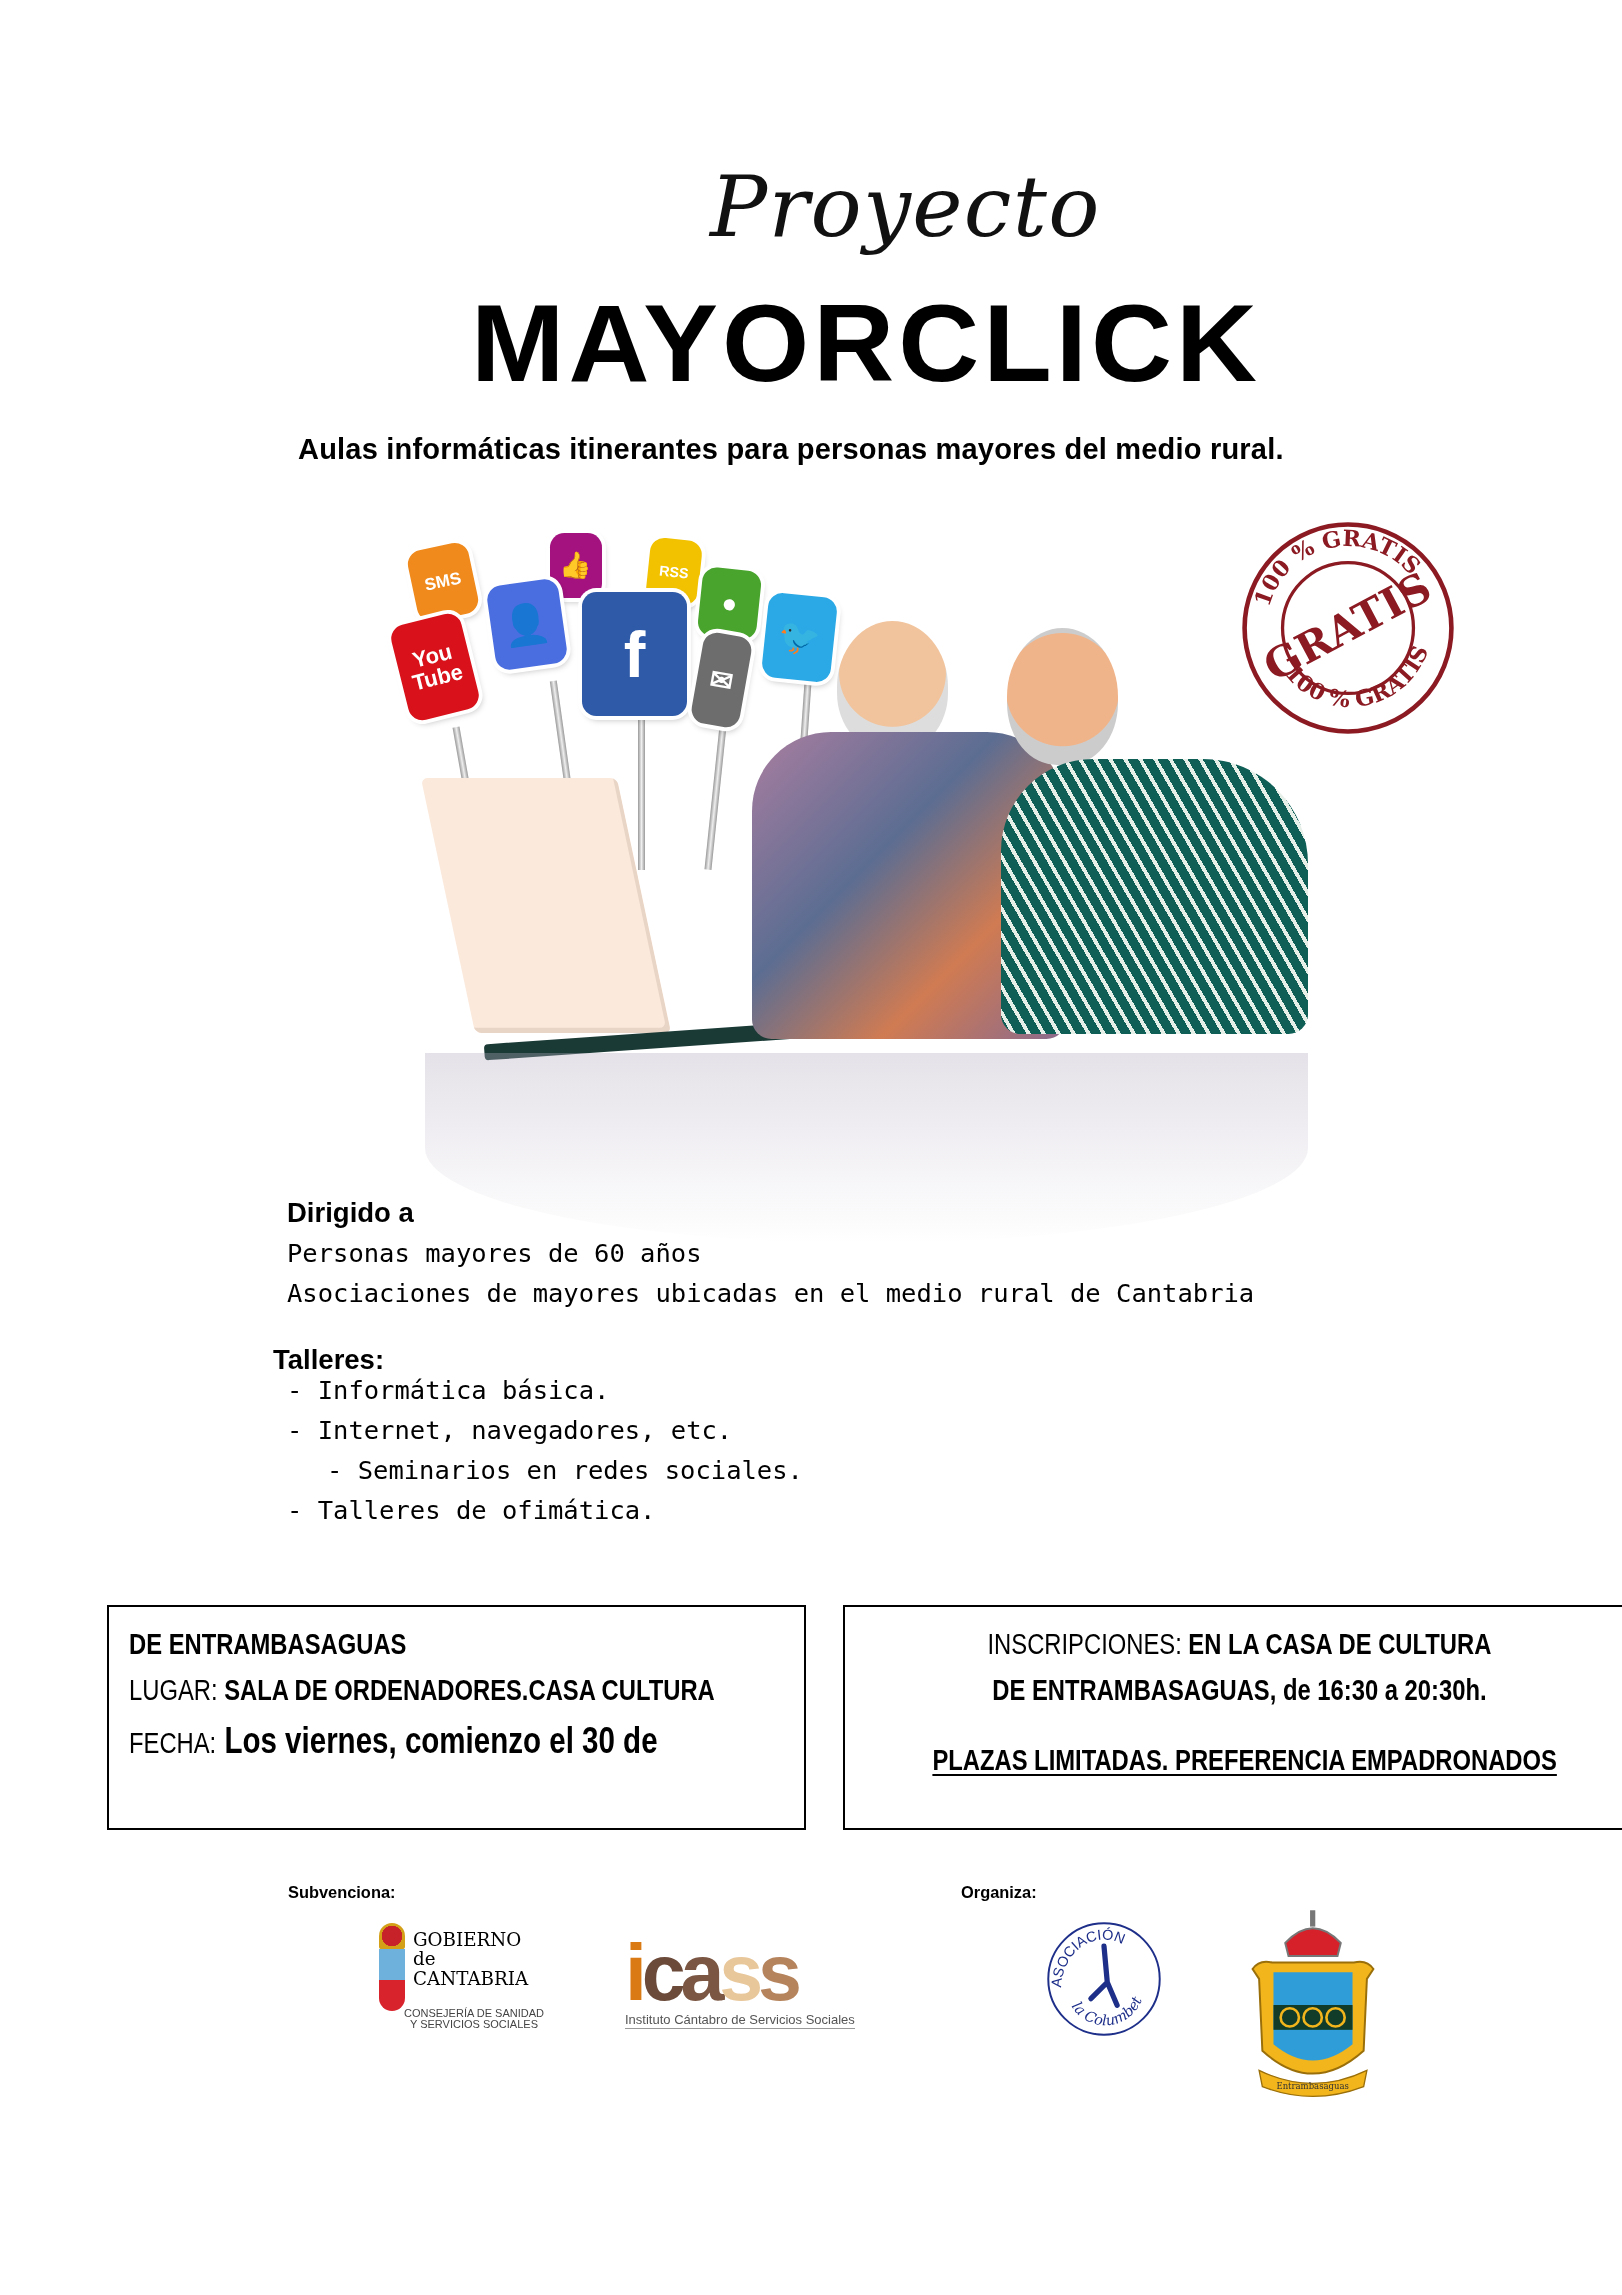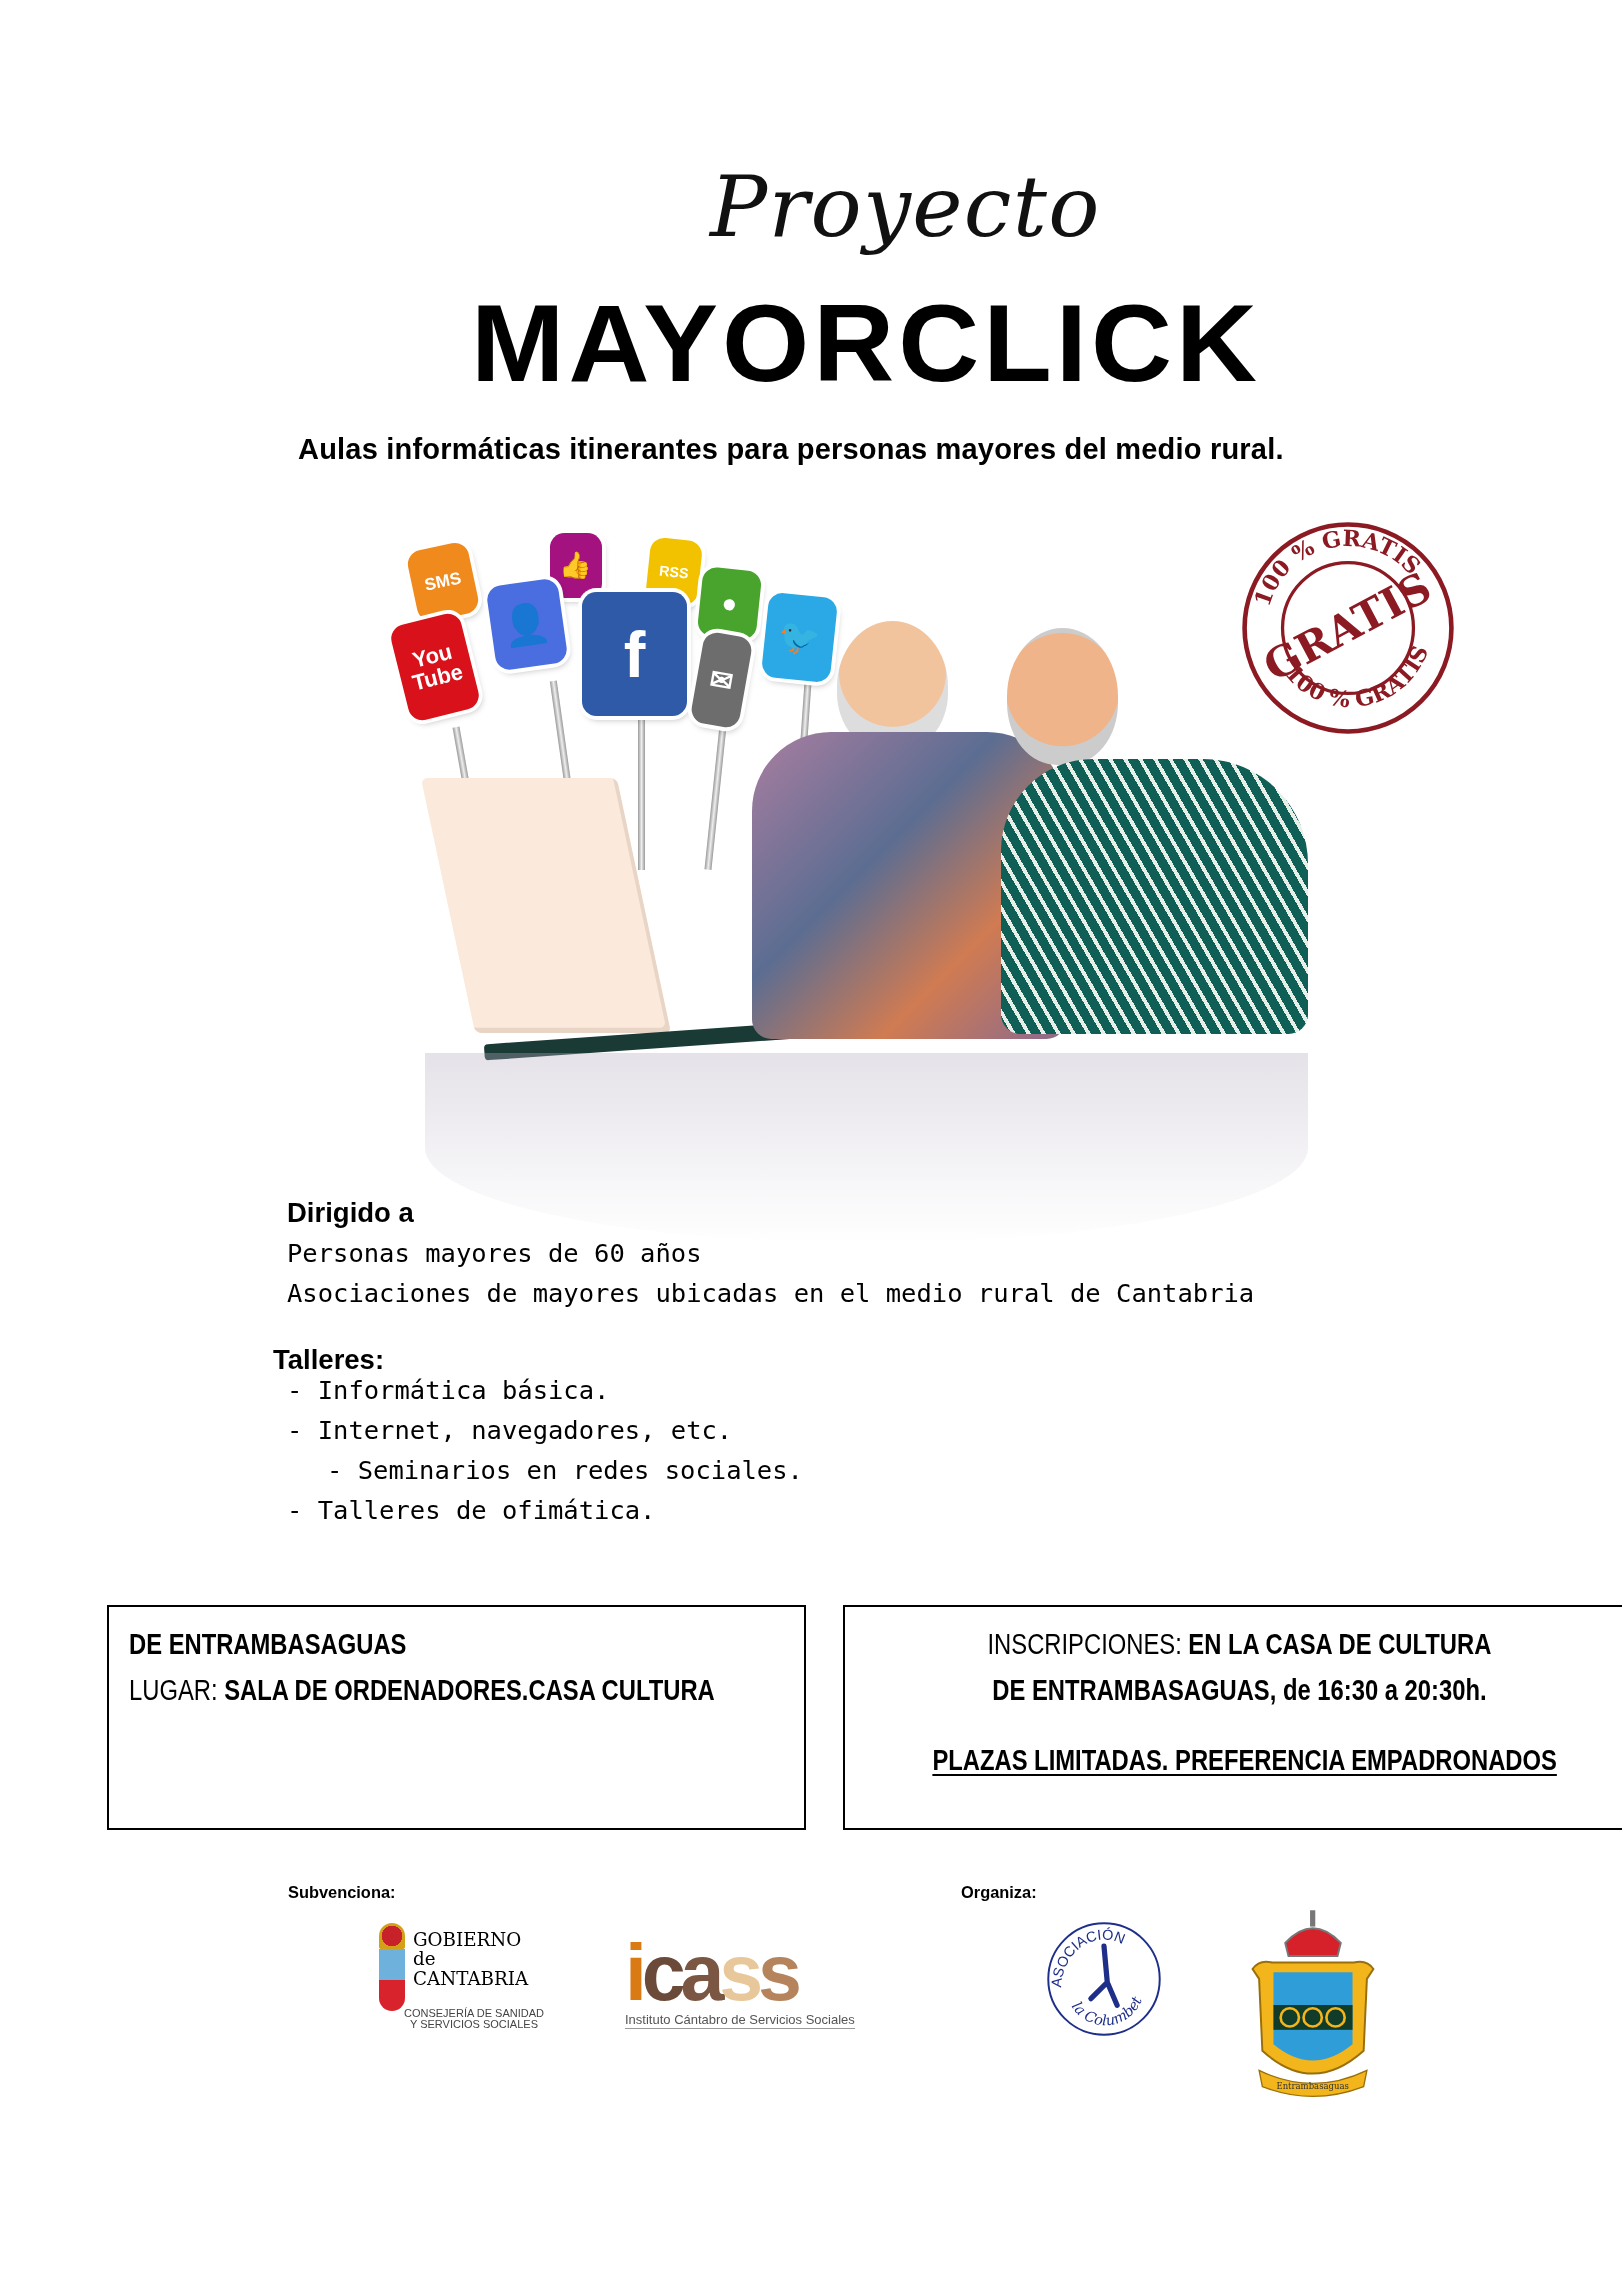--- a/index.html
+++ b/index.html
@@ -104,20 +104,24 @@
 <div class="abs mono" style="left:287px;top:1410px;">- Internet, navegadores, etc.</div>
 <div class="abs mono" style="left:287px;top:1450px;margin-left:40px;">- Seminarios en redes sociales.</div>
 <div class="abs mono" style="left:287px;top:1490px;">- Talleres de ofimática.</div>
 
 <div class="abs box box-left">
   <div class="line"><span class="cond"><b>DE ENTRAMBASAGUAS</b></span></div>
   <div class="line"><span class="cond">
     <span>LUGAR:</span>
     <b>SALA DE ORDENADORES.CASA CULTURA</b>
   </span></div>
+  <div class="line-big"><span class="cond">
+    <span style="font-size:29px;">FECHA:</span>
+    <b>Los viernes, comienzo el 30 de</b>
+  </span></div>
 </div>
 
 <div class="abs box box-right">
   <div class="line" style="transform:scaleX(.82);">
     <span>INSCRIPCIONES:</span>
     <b>EN LA CASA DE CULTURA</b>
   </div>
   <div class="line" style="transform:scaleX(.82);"><b>DE ENTRAMBASAGUAS, de 16:30 a 20:30h.</b></div>
   <div class="line" style="margin-top:23.6px;transform:scaleX(.82);"><b style="text-decoration:underline;text-decoration-thickness:2px;text-underline-offset:3.9px;">PLAZAS LIMITADAS. PREFERENCIA EMPADRONADOS</b></div>
 </div>

